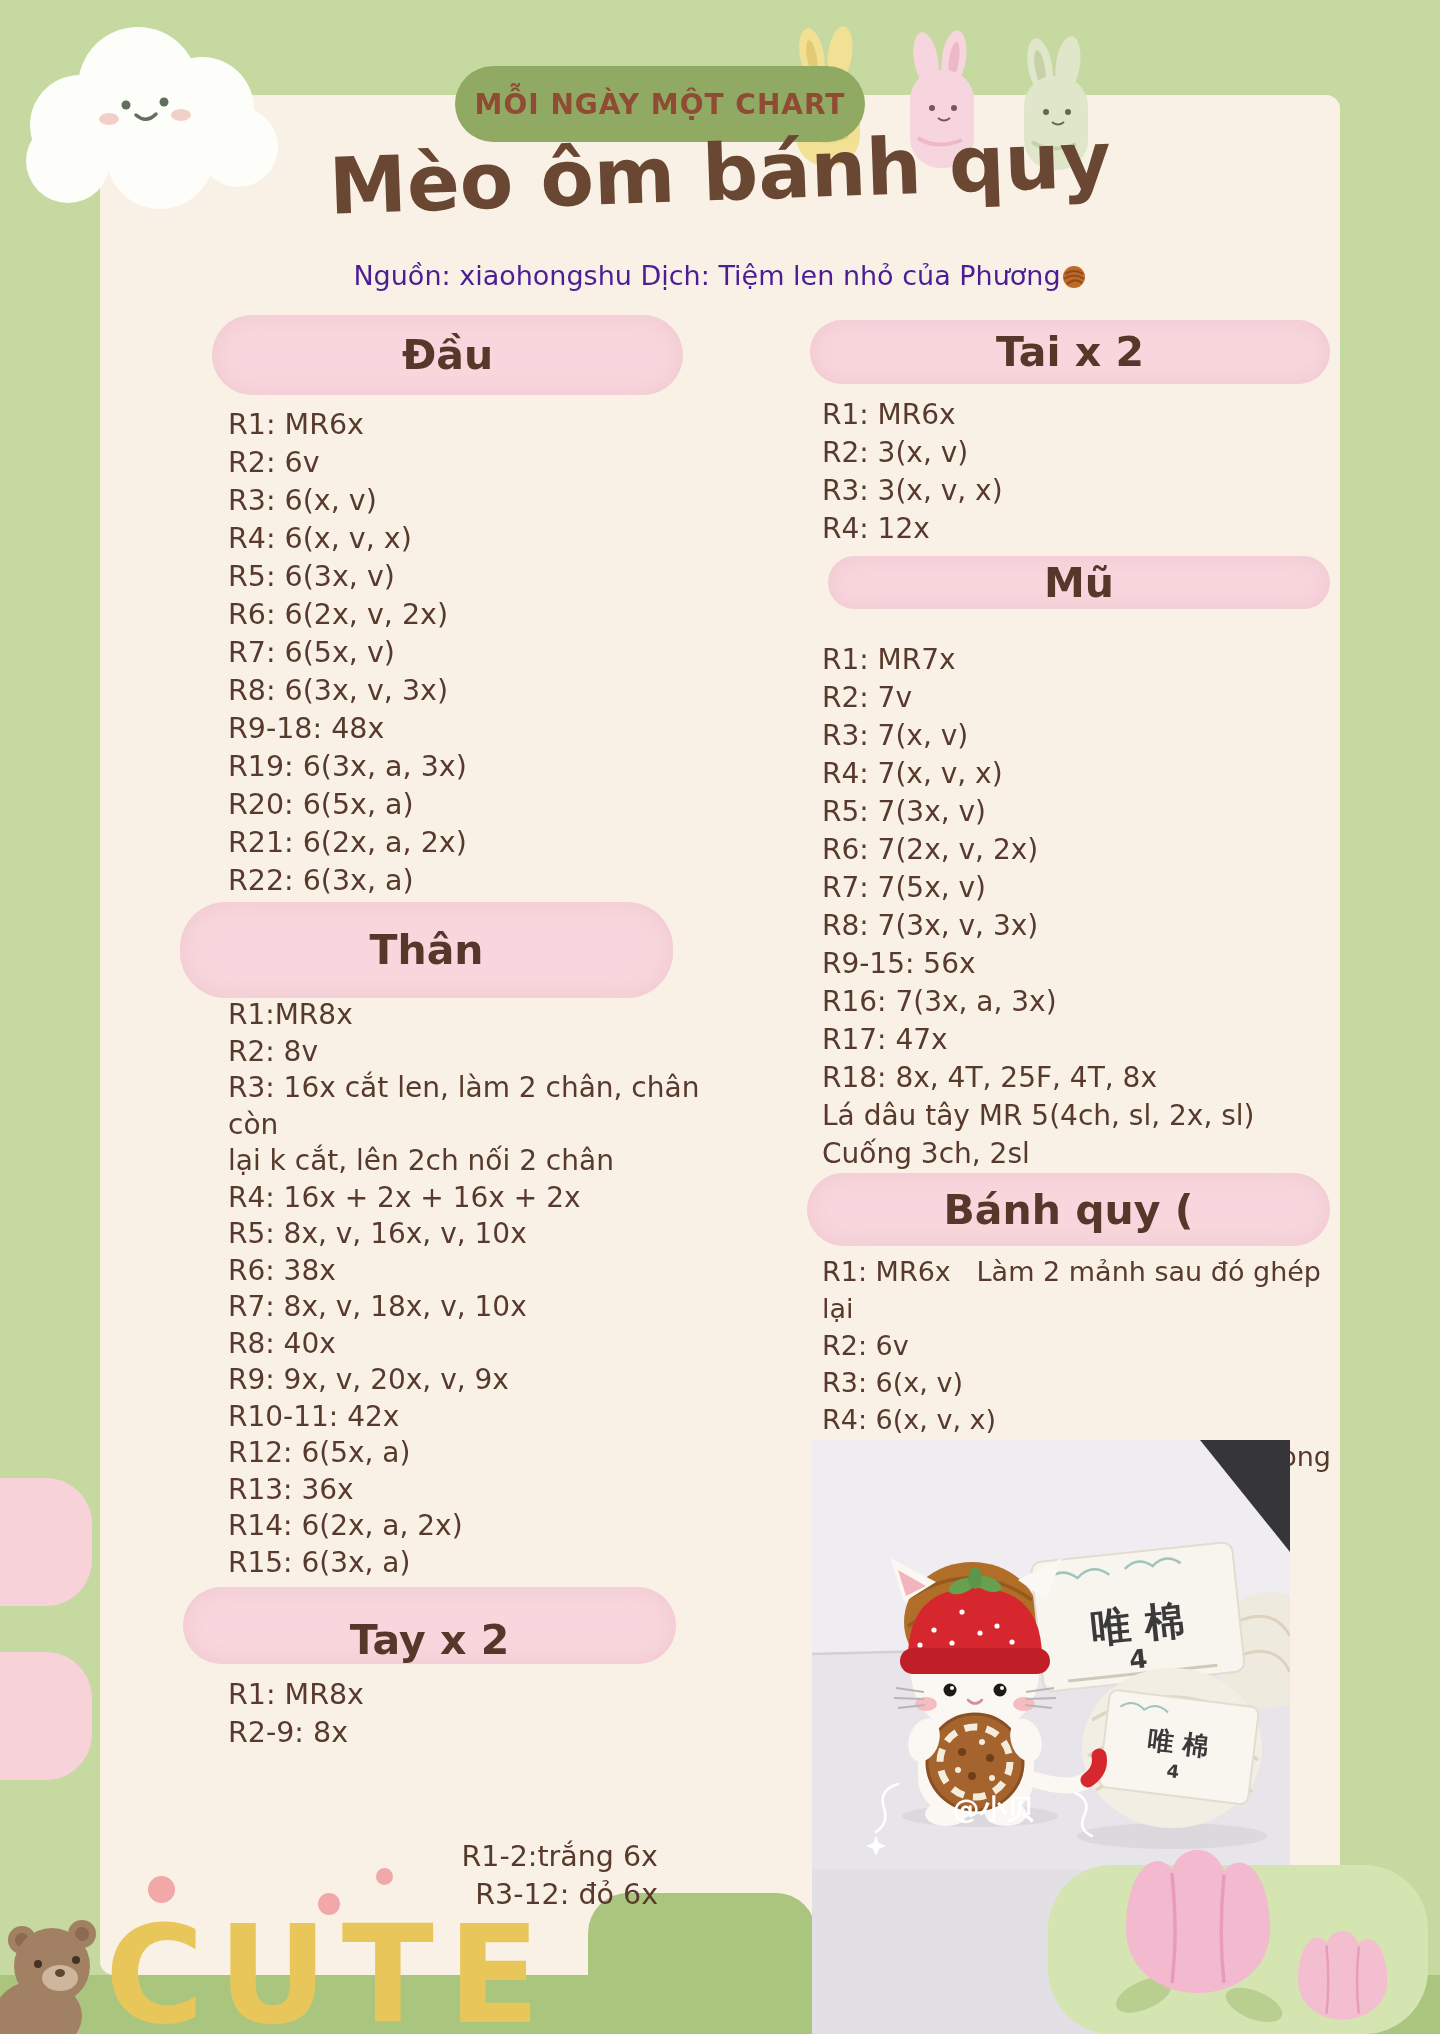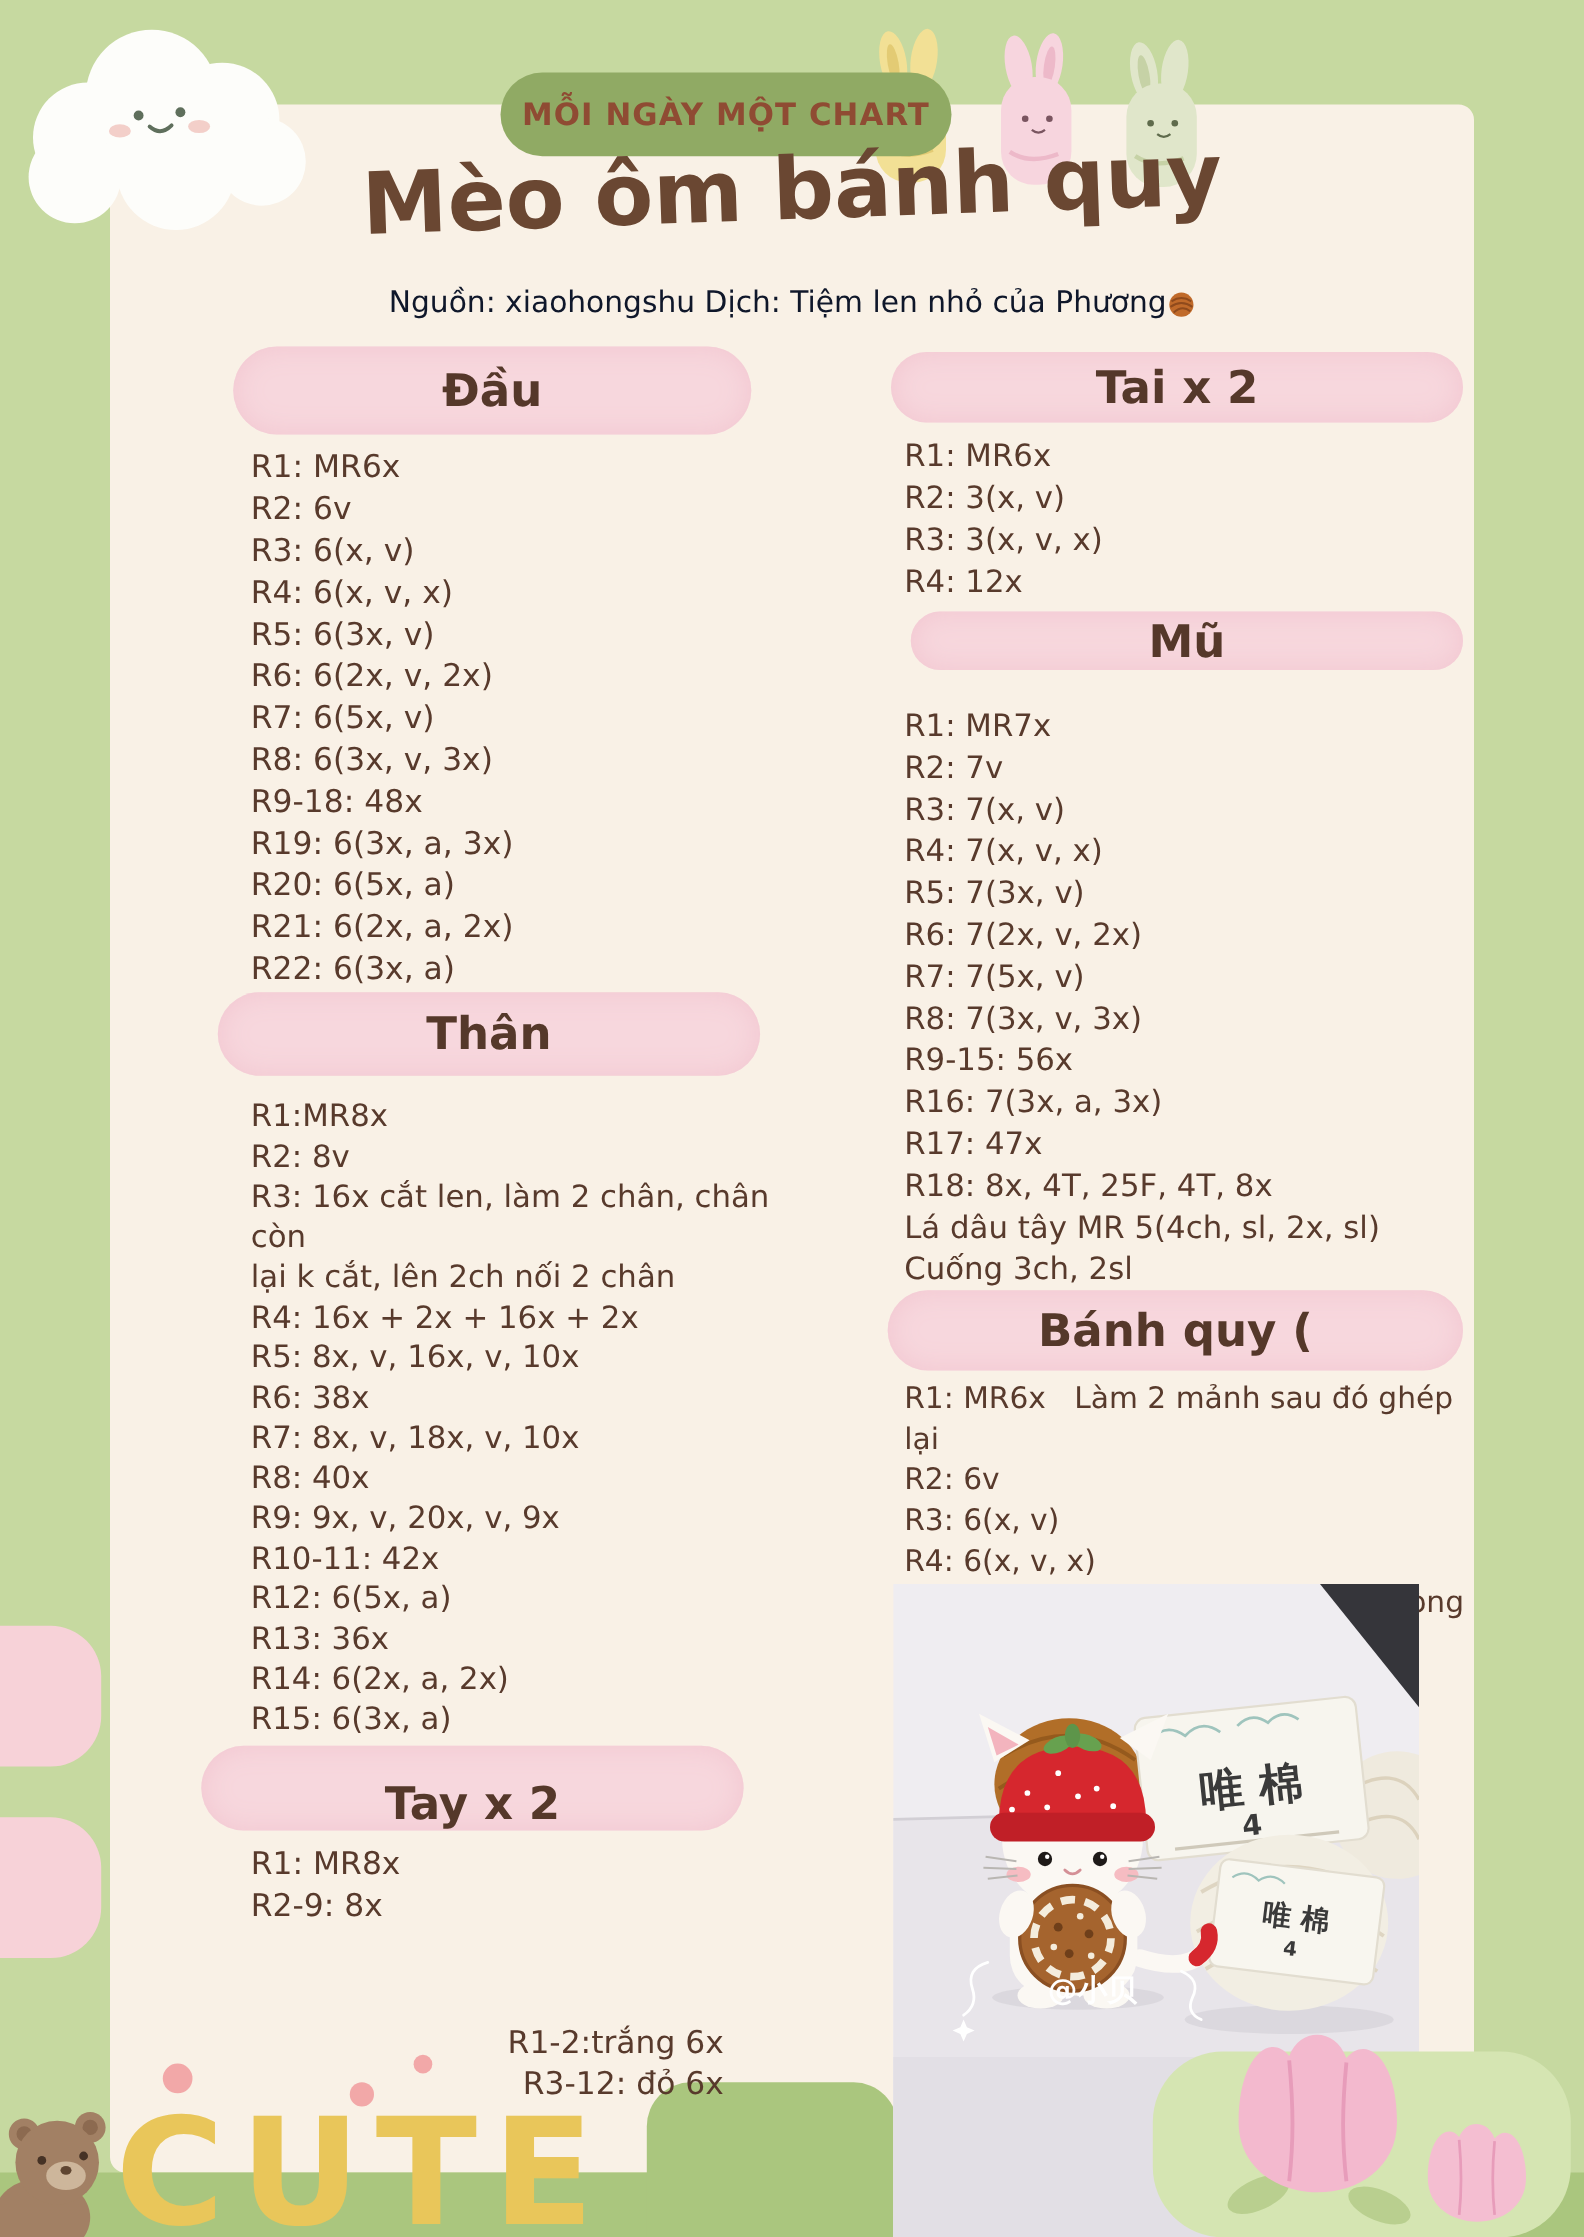--- a/index.html
+++ b/index.html
@@ -13,31 +13,31 @@
   .tab{position:absolute;left:0;width:92px;height:128px;background:#f7d2d8;
         border-radius:0 46px 46px 0;z-index:2;}
   .tab1{top:1478px;} .tab2{top:1652px;}
   .cloud{position:absolute;left:10px;top:5px;z-index:3;}
   .bunnies{position:absolute;left:788px;top:22px;z-index:3;}
   .badge{position:absolute;left:455px;top:66px;width:410px;height:76px;background:#90aa64;
         border-radius:40px;display:flex;align-items:center;justify-content:center;z-index:3;}
   .badge span{color:#8f4b33;font-weight:bold;font-size:28px;letter-spacing:1px;}
   .title{position:absolute;left:240px;top:128px;width:960px;margin:0;text-align:center;
         font-size:78px;font-weight:bold;color:#6a4732;transform:rotate(-2deg);z-index:3;}
-  .subtitle{position:absolute;left:240px;top:260px;width:960px;text-align:center;color:#0f172a;
+  .subtitle{position:absolute;left:240px;top:260px;width:960px;text-align:center;color:#4c1d95;
         font-size:27px;z-index:3;display:flex;align-items:center;justify-content:center;gap:0;}
   .pill{position:absolute;background:#f7d7dd;border-radius:46px;display:flex;align-items:center;
         justify-content:center;z-index:3;box-shadow:inset 0 0 26px #f2c6d0;}
   .pill span{color:#55382a;font-weight:bold;font-size:41px;}
   .plist{position:absolute;color:#583a2c;font-size:28.5px;line-height:38px;z-index:3;
         white-space:pre-line;}
   .plist .line{display:block;}
   #pill-dau{left:212px;top:315px;width:471px;height:80px;}
   #list-dau{left:228px;top:406px;width:440px;}
-  #pill-than{left:198px;top:902px;width:493px;height:76px;}
+  #pill-than{left:180px;top:902px;width:493px;height:96px;}
   #list-than{left:228px;top:997px;width:520px;font-size:28px;line-height:36.5px;}
   #pill-tay{left:183px;top:1587px;width:493px;height:77px;align-items:flex-end;}
   #list-tay{left:228px;top:1676px;width:430px;}
   #pill-duoi{left:183px;top:1752px;width:493px;height:77px;}
   #list-duoi{left:228px;top:1838px;width:430px;text-align:right;}
   #pill-tai{left:810px;top:320px;width:520px;height:64px;}
   #list-tai{left:822px;top:396px;width:490px;font-size:28px;}
   #pill-mu{left:828px;top:556px;width:502px;height:53px;}
   #list-mu{left:822px;top:641px;width:500px;font-size:28px;}
   #pill-banh{left:807px;top:1173px;width:523px;height:73px;}

